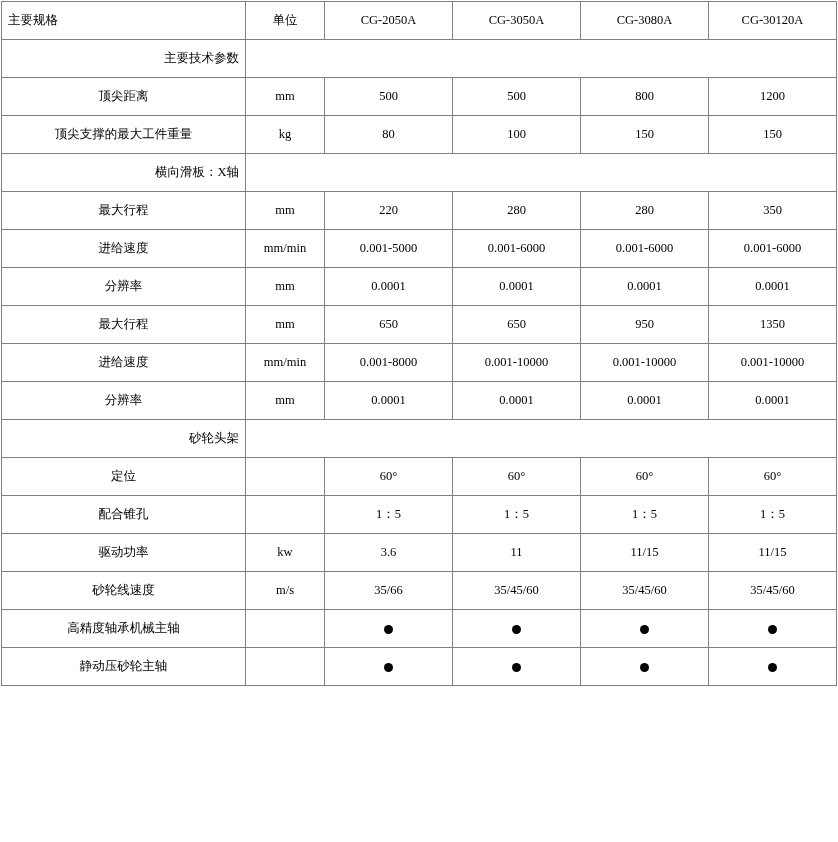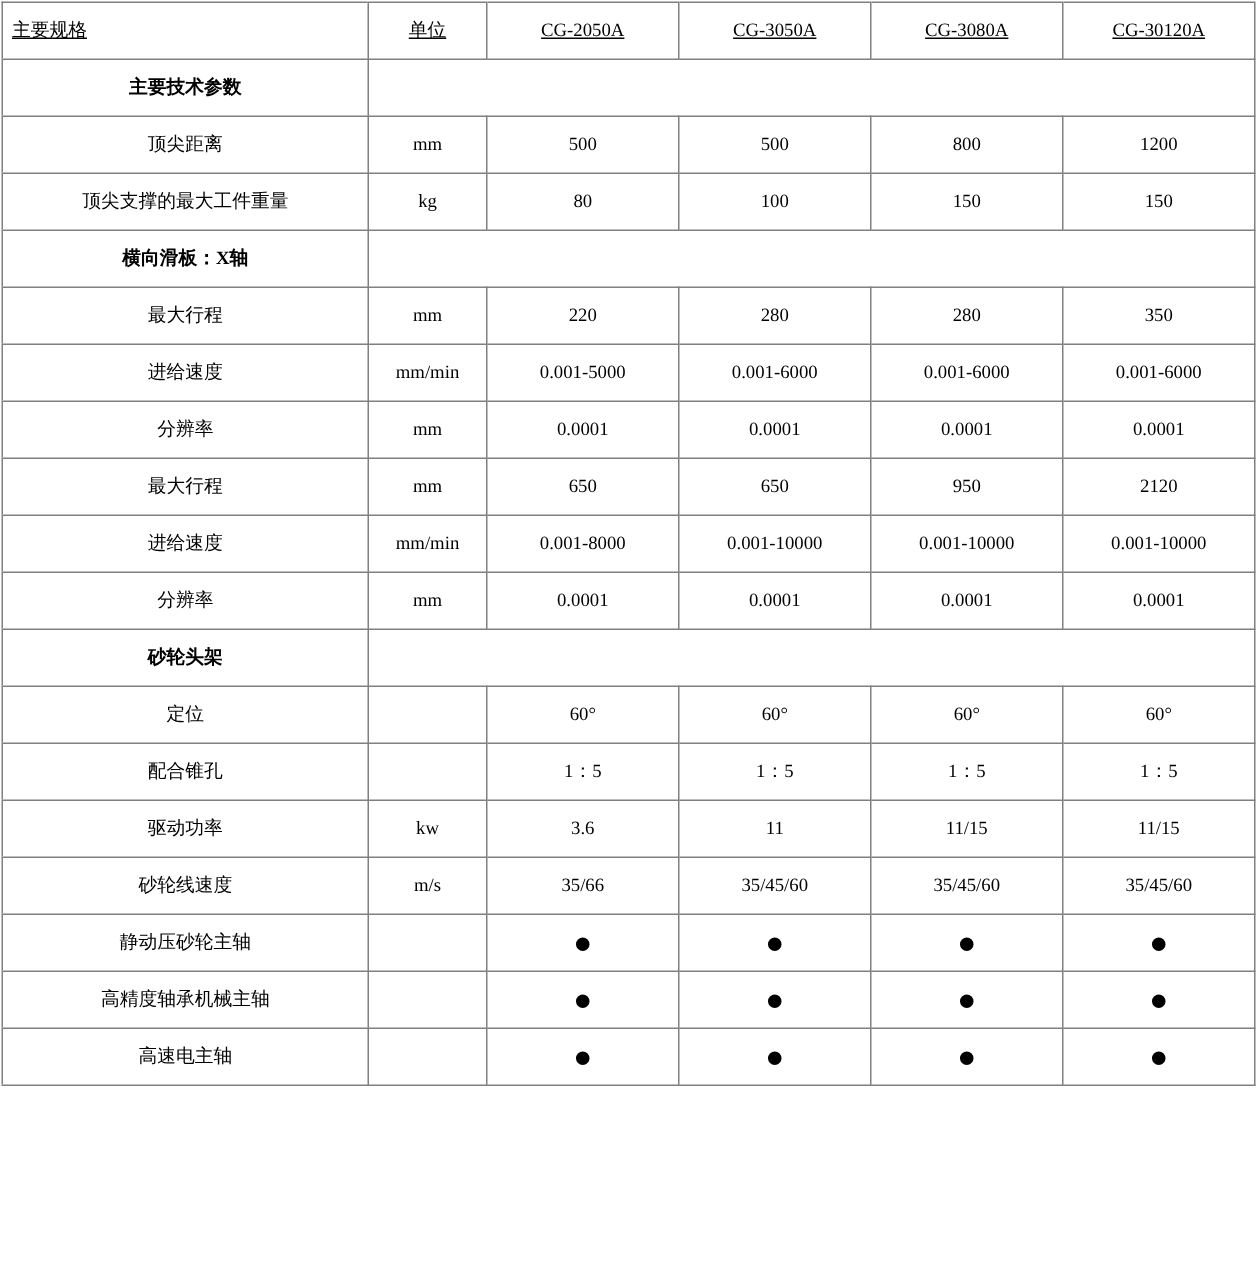--- a/index.html
+++ b/index.html
@@ -32,42 +32,40 @@
     vertical-align: middle;
   }
   td.label {
     text-align: center;
     padding-left: 9px;
   }
   td.ctr {
     text-align: center;
   }
   td.section {
-    text-align: center;
+    text-align: right;
     padding-left: 9px;
-    font-weight: bold;
   }
   td.blank {
     text-align: center;
   }
   .col-label { width: 244px; }
   .col-unit  { width: 79px; }
   .col-model { width: 128px; }
   .dot {
     display: inline-block;
     width: 9px;
     height: 9px;
     border-radius: 50%;
     background: #000000;
     vertical-align: middle;
   }
   .header-row td {
     text-align: center;
     font-size: 12.5px;
-    text-decoration: underline;
   }
   .header-row td.label {
     text-align: left;
   }
 </style>
 </head>
 <body>
 
 <table class="spec-table">
   <colgroup>
@@ -134,21 +132,21 @@
         <td class="ctr">0.0001</td>
         <td class="ctr">0.0001</td>
         <td class="ctr">0.0001</td>
       </tr>
       <tr>
         <td class="label">最大行程</td>
         <td class="ctr">mm</td>
         <td class="ctr">650</td>
         <td class="ctr">650</td>
         <td class="ctr">950</td>
-        <td class="ctr">2120</td>
+        <td class="ctr">1350</td>
       </tr>
       <tr>
         <td class="label">进给速度</td>
         <td class="ctr">mm/min</td>
         <td class="ctr">0.001-8000</td>
         <td class="ctr">0.001-10000</td>
         <td class="ctr">0.001-10000</td>
         <td class="ctr">0.001-10000</td>
       </tr>
       <tr>
@@ -189,37 +187,29 @@
       </tr>
       <tr>
         <td class="label">砂轮线速度</td>
         <td class="ctr">m/s</td>
         <td class="ctr">35/66</td>
         <td class="ctr">35/45/60</td>
         <td class="ctr">35/45/60</td>
         <td class="ctr">35/45/60</td>
       </tr>
       <tr>
+        <td class="label">高精度轴承机械主轴</td>
+        <td class="ctr"></td>
+        <td class="ctr"><span class="dot"></span></td>
+        <td class="ctr"><span class="dot"></span></td>
+        <td class="ctr"><span class="dot"></span></td>
+        <td class="ctr"><span class="dot"></span></td>
+      </tr>
+      <tr>
         <td class="label">静动压砂轮主轴</td>
-        <td class="ctr"></td>
-        <td class="ctr"><span class="dot"></span></td>
-        <td class="ctr"><span class="dot"></span></td>
-        <td class="ctr"><span class="dot"></span></td>
-        <td class="ctr"><span class="dot"></span></td>
-      </tr>
-      <tr>
-        <td class="label">高精度轴承机械主轴</td>
-        <td class="ctr"></td>
-        <td class="ctr"><span class="dot"></span></td>
-        <td class="ctr"><span class="dot"></span></td>
-        <td class="ctr"><span class="dot"></span></td>
-        <td class="ctr"><span class="dot"></span></td>
-      </tr>
-      <tr>
-        <td class="label">高速电主轴</td>
         <td class="ctr"></td>
         <td class="ctr"><span class="dot"></span></td>
         <td class="ctr"><span class="dot"></span></td>
         <td class="ctr"><span class="dot"></span></td>
         <td class="ctr"><span class="dot"></span></td>
       </tr>
     </tbody>
 </table>
 
 </body></html>

